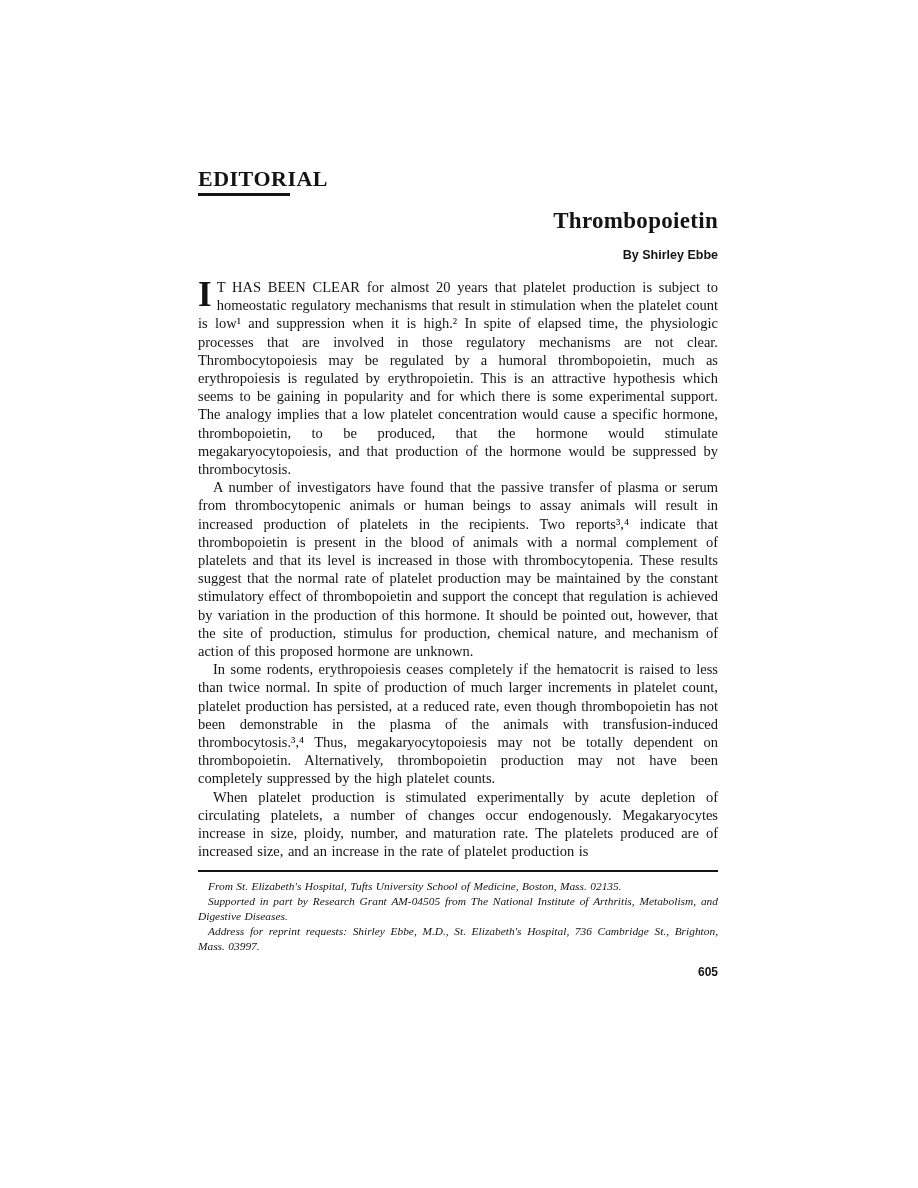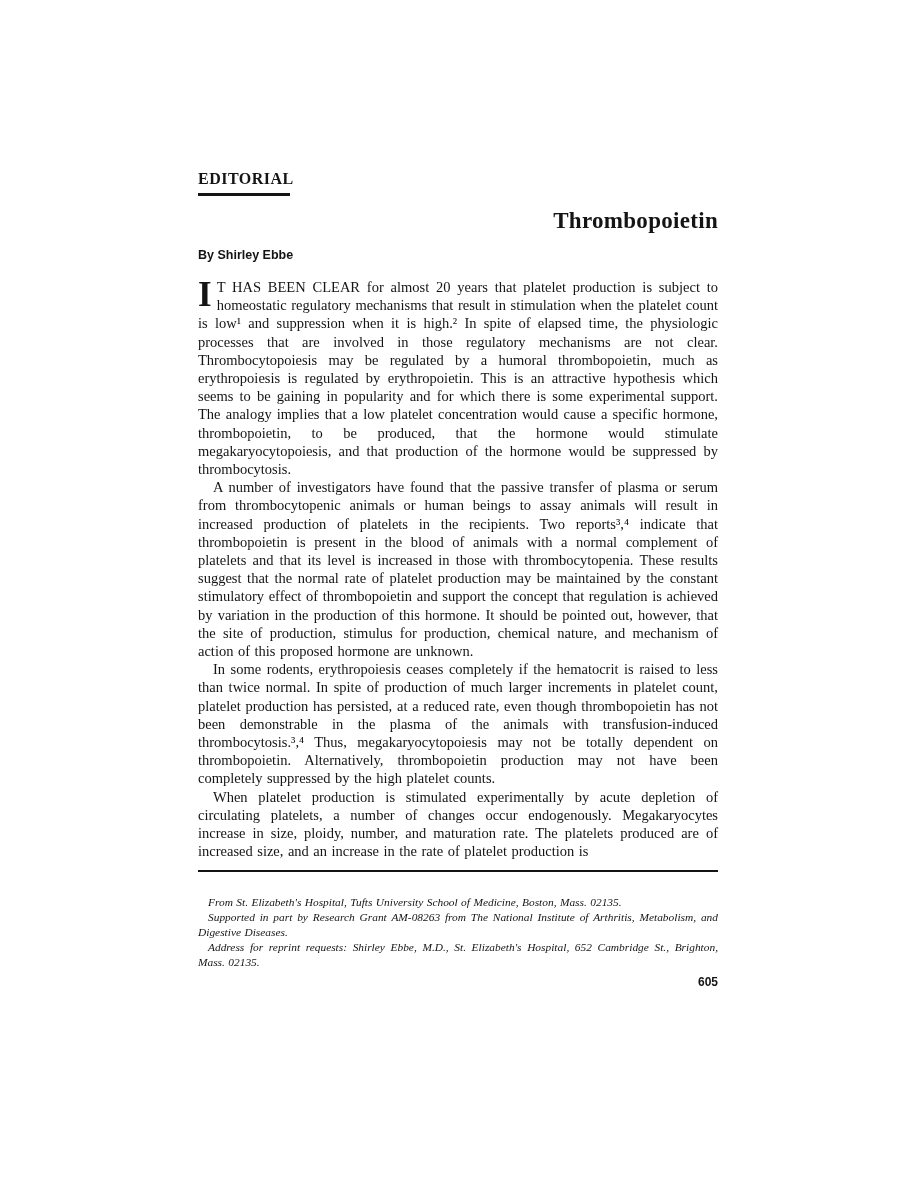--- a/index.html
+++ b/index.html
@@ -12,42 +12,42 @@
     font-family: "Liberation Serif", serif;
     overflow: hidden;
   }
   .content {
     position: absolute;
     left: 198px;
     top: 170px;
     width: 520px;
   }
   .kicker {
-    font-size: 16px;
+    font-size: 22px;
     font-weight: bold;
     letter-spacing: 0.5px;
     line-height: 18px;
   }
   .kicker-rule {
     width: 92px;
     height: 3px;
     background: #141414;
     margin-top: 5px;
   }
   .title {
     margin: 13px 0 0 0;
     text-align: right;
     font-size: 23px;
     font-weight: bold;
     letter-spacing: 0.3px;
     line-height: 24px;
   }
   .byline {
     margin-top: 15px;
-    text-align: left;
+    text-align: right;
     font-family: "Liberation Sans", sans-serif;
     font-weight: bold;
     font-size: 12.5px;
     line-height: 14px;
   }
   .body-text {
     margin-top: 16px;
     font-size: 14.5px;
     line-height: 18.2px;
     text-align: justify;
@@ -60,30 +60,30 @@
     font-size: 35px;
     line-height: 29px;
     font-weight: bold;
     padding: 2px 5px 0 0;
   }
   .footnote-rule {
     border-top: 2px solid #141414;
     margin-top: 9px;
   }
   .footnotes {
-    padding-top: 23px;
+    padding-top: 7px;
     font-style: italic;
     font-size: 11.4px;
     line-height: 15.2px;
     text-align: justify;
     word-spacing: 0.05em;
   }
   .footnotes p { margin: 0; text-indent: 10px; }
   .page-number {
-    margin-top: 4px;
+    margin-top: 10px;
     text-align: right;
     font-family: "Liberation Sans", sans-serif;
     font-weight: bold;
     font-size: 12px;
     padding-right: 0px;
   }
 </style>
 </head>
 <body>
 
@@ -101,20 +101,20 @@
       <p><span class="drop-cap">I</span><span>T HAS BEEN CLEAR</span><span> for almost 20 years that platelet production is subject to homeostatic regulatory mechanisms that result in stimulation when the platelet count is low¹ and suppression when it is high.² In spite of elapsed time, the physiologic processes that are involved in those regulatory mechanisms are not clear. Thrombocytopoiesis may be regulated by a humoral thrombopoietin, much as erythropoiesis is regulated by erythropoietin. This is an attractive hypothesis which seems to be gaining in popularity and for which there is some experimental support. The analogy implies that a low platelet concentration would cause a specific hormone, thrombopoietin, to be produced, that the hormone would stimulate megakaryocytopoiesis, and that production of the hormone would be suppressed by thrombocytosis.</span></p>
       <p class="indent">A number of investigators have found that the passive transfer of plasma or serum from thrombocytopenic animals or human beings to assay animals will result in increased production of platelets in the recipients. Two reports³,⁴ indicate that thrombopoietin is present in the blood of animals with a normal complement of platelets and that its level is increased in those with thrombocytopenia. These results suggest that the normal rate of platelet production may be maintained by the constant stimulatory effect of thrombopoietin and support the concept that regulation is achieved by variation in the production of this hormone. It should be pointed out, however, that the site of production, stimulus for production, chemical nature, and mechanism of action of this proposed hormone are unknown.</p>
       <p class="indent">In some rodents, erythropoiesis ceases completely if the hematocrit is raised to less than twice normal. In spite of production of much larger increments in platelet count, platelet production has persisted, at a reduced rate, even though thrombopoietin has not been demonstrable in the plasma of the animals with transfusion-induced thrombocytosis.³,⁴ Thus, megakaryocytopoiesis may not be totally dependent on thrombopoietin. Alternatively, thrombopoietin production may not have been completely suppressed by the high platelet counts.</p>
       <p class="indent">When platelet production is stimulated experimentally by acute depletion of circulating platelets, a number of changes occur endogenously. Megakaryocytes increase in size, ploidy, number, and maturation rate. The platelets produced are of increased size, and an increase in the rate of platelet production is</p>
     </div>
 
     <div class="footnote-rule"></div>
 
     <div class="footnotes">
       <p>From St. Elizabeth's Hospital, Tufts University School of Medicine, Boston, Mass. 02135.</p>
-      <p>Supported in part by Research Grant AM-08263 from The National Institute of Arthritis, Metabolism, and Digestive Diseases.</p>
-      <p>Address for reprint requests: Shirley Ebbe, M.D., St. Elizabeth's Hospital, 652 Cambridge St., Brighton, Mass. 02135.</p>
+      <p>Supported in part by Research Grant AM-04505 from The National Institute of Arthritis, Metabolism, and Digestive Diseases.</p>
+      <p>Address for reprint requests: Shirley Ebbe, M.D., St. Elizabeth's Hospital, 736 Cambridge St., Brighton, Mass. 03997.</p>
     </div>
 
     <div class="page-number">605</div>
 
   </div>
 </div>
 
 </body></html>

